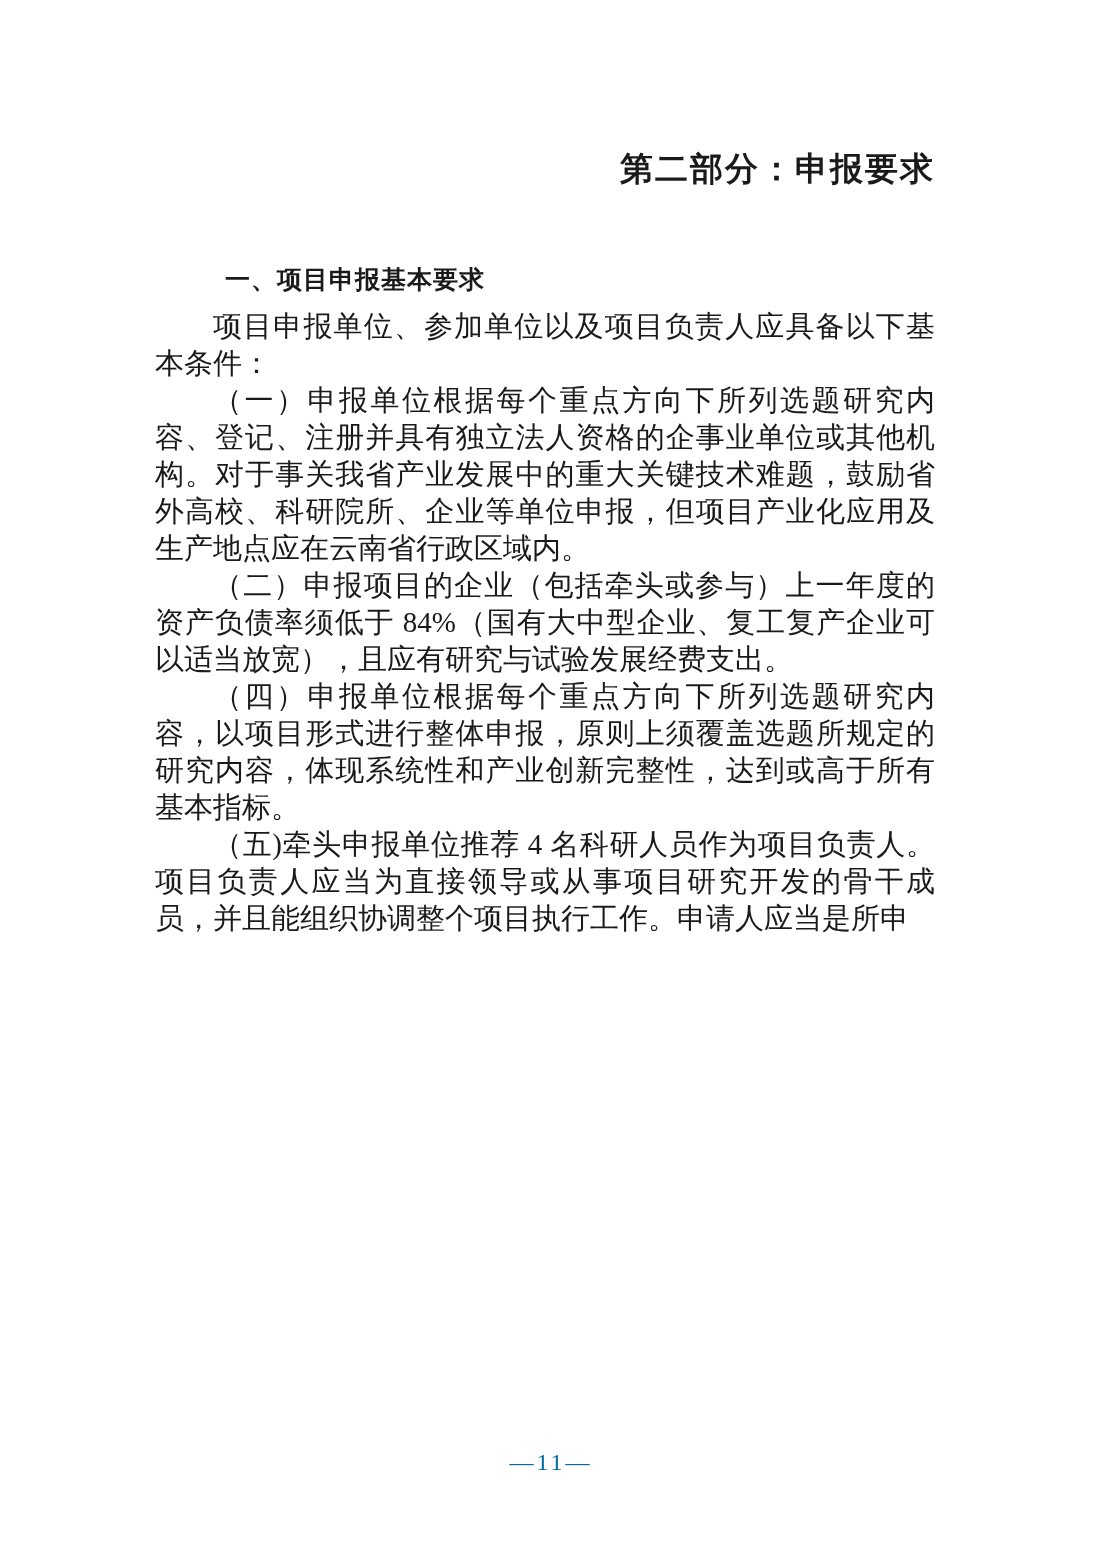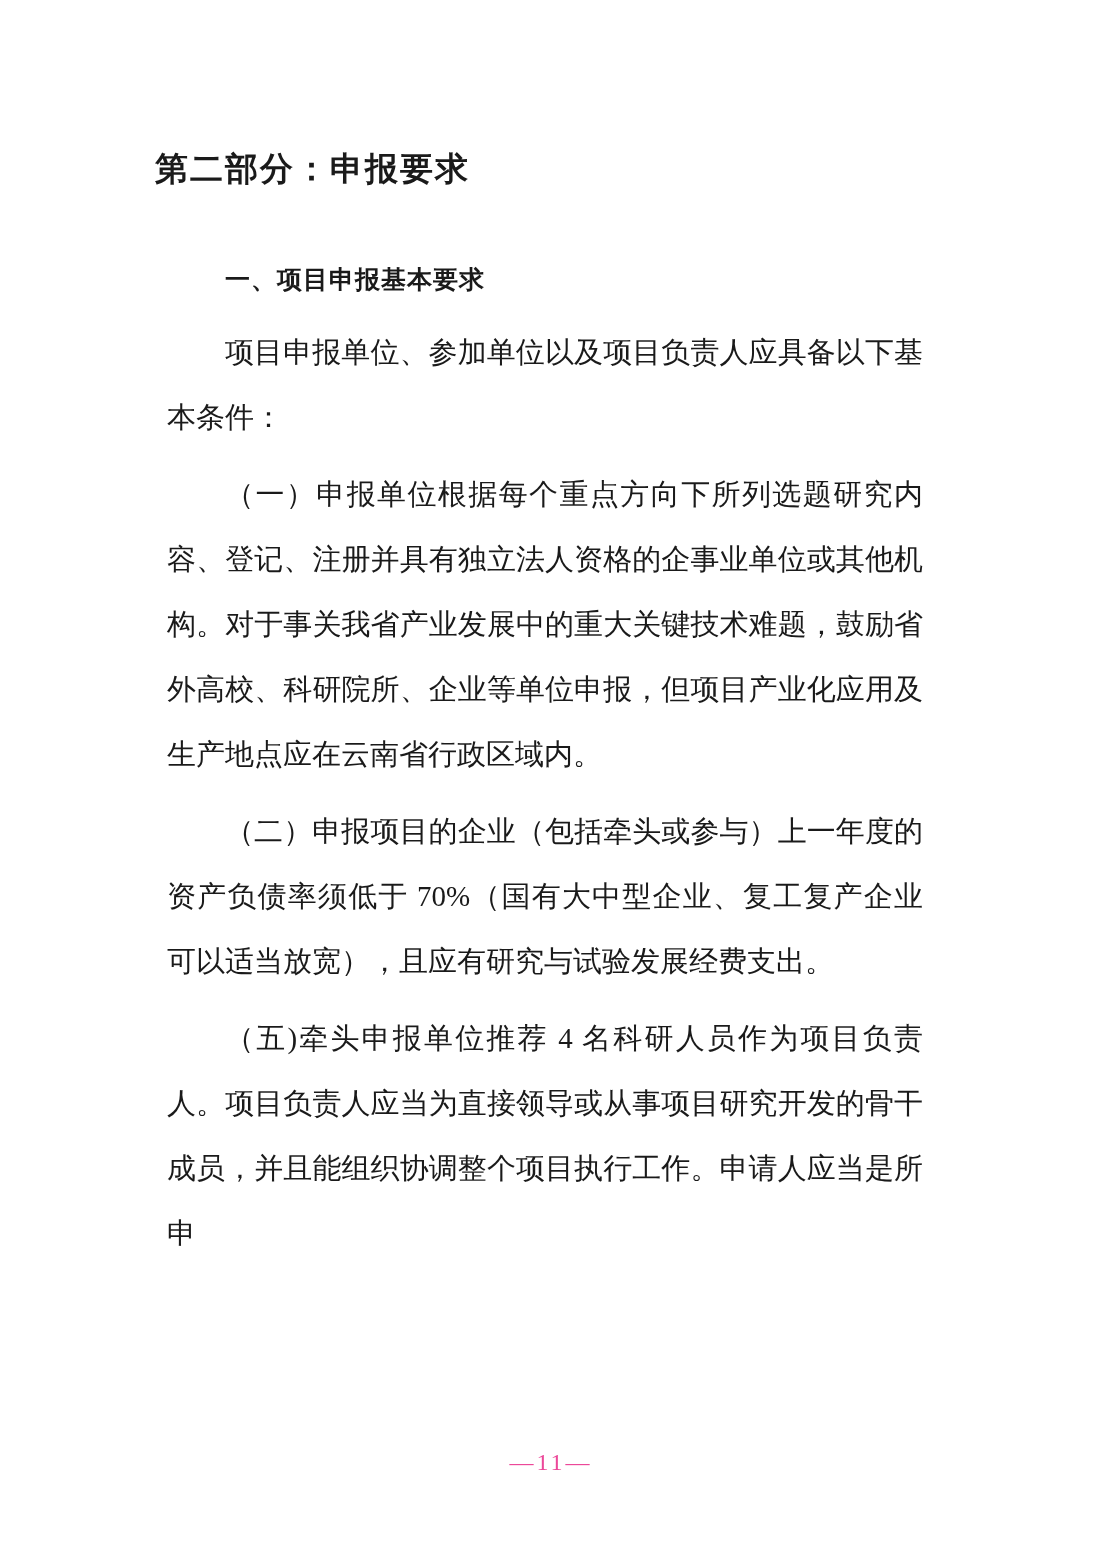--- a/index.html
+++ b/index.html
@@ -24,62 +24,63 @@
     position: absolute;
     left: 155px;
     top: 0;
     width: 780px;
   }
   .doc-title {
     margin: 147px 0 0 0;
     font-size: 33px;
     font-weight: bold;
     line-height: 44px;
-    text-align: left;
+    text-align: right;
     letter-spacing: 2px;
     font-family: "Liberation Serif", serif;
   }
   .section-heading {
     margin: 61px 0 0 0;
     font-size: 25px;
     font-weight: bold;
     line-height: 55.6px;
     text-indent: 70px;
     letter-spacing: 1px;
     font-family: "Liberation Sans", sans-serif;
   }
   .paragraphs p {
-    margin: 12px;
+    margin: 0;
     font-size: 29px;
-    line-height: 65px;
+    line-height: 37px;
     text-indent: 2em;
     text-align: justify;
     text-justify: inter-ideograph;
     word-break: normal;
   }
   .page-number {
     position: absolute;
     top: 1449px;
     left: 0;
     width: 100%;
     text-align: center;
     font-size: 24px;
     letter-spacing: 3px;
-    color: #ec4899;
+    color: #0369a1;
     font-family: "Liberation Serif", serif;
   }
 </style>
 </head>
 <body style="color: rgb(26, 26, 26); background: rgb(255, 255, 255);">
 
 <div class="page">
   <div class="content-column">
     <h1 class="doc-title">第二部分：申报要求</h1>
     <h2 class="section-heading">一、项目申报基本要求</h2>
     <div class="paragraphs">
         <p>项目申报单位、参加单位以及项目负责人应具备以下基本条件：</p>
         <p>（一）申报单位根据每个重点方向下所列选题研究内容、登记、注册并具有独立法人资格的企事业单位或其他机构。对于事关我省产业发展中的重大关键技术难题，鼓励省外高校、科研院所、企业等单位申报，但项目产业化应用及生产地点应在云南省行政区域内。</p>
-        <p>（二）申报项目的企业（包括牵头或参与）上一年度的资产负债率须低于 70%（国有大中型企业、复工复产企业可以适当放宽），且应有研究与试验发展经费支出。</p>
+        <p>（二）申报项目的企业（包括牵头或参与）上一年度的资产负债率须低于 84%（国有大中型企业、复工复产企业可以适当放宽），且应有研究与试验发展经费支出。</p>
+        <p>（四）申报单位根据每个重点方向下所列选题研究内容，以项目形式进行整体申报，原则上须覆盖选题所规定的研究内容，体现系统性和产业创新完整性，达到或高于所有基本指标。</p>
         <p>（五)牵头申报单位推荐 4 名科研人员作为项目负责人。项目负责人应当为直接领导或从事项目研究开发的骨干成员，并且能组织协调整个项目执行工作。申请人应当是所申</p>
       </div>
   </div>
   <div class="page-number">—11—</div>
 </div>
 
 </body></html>

